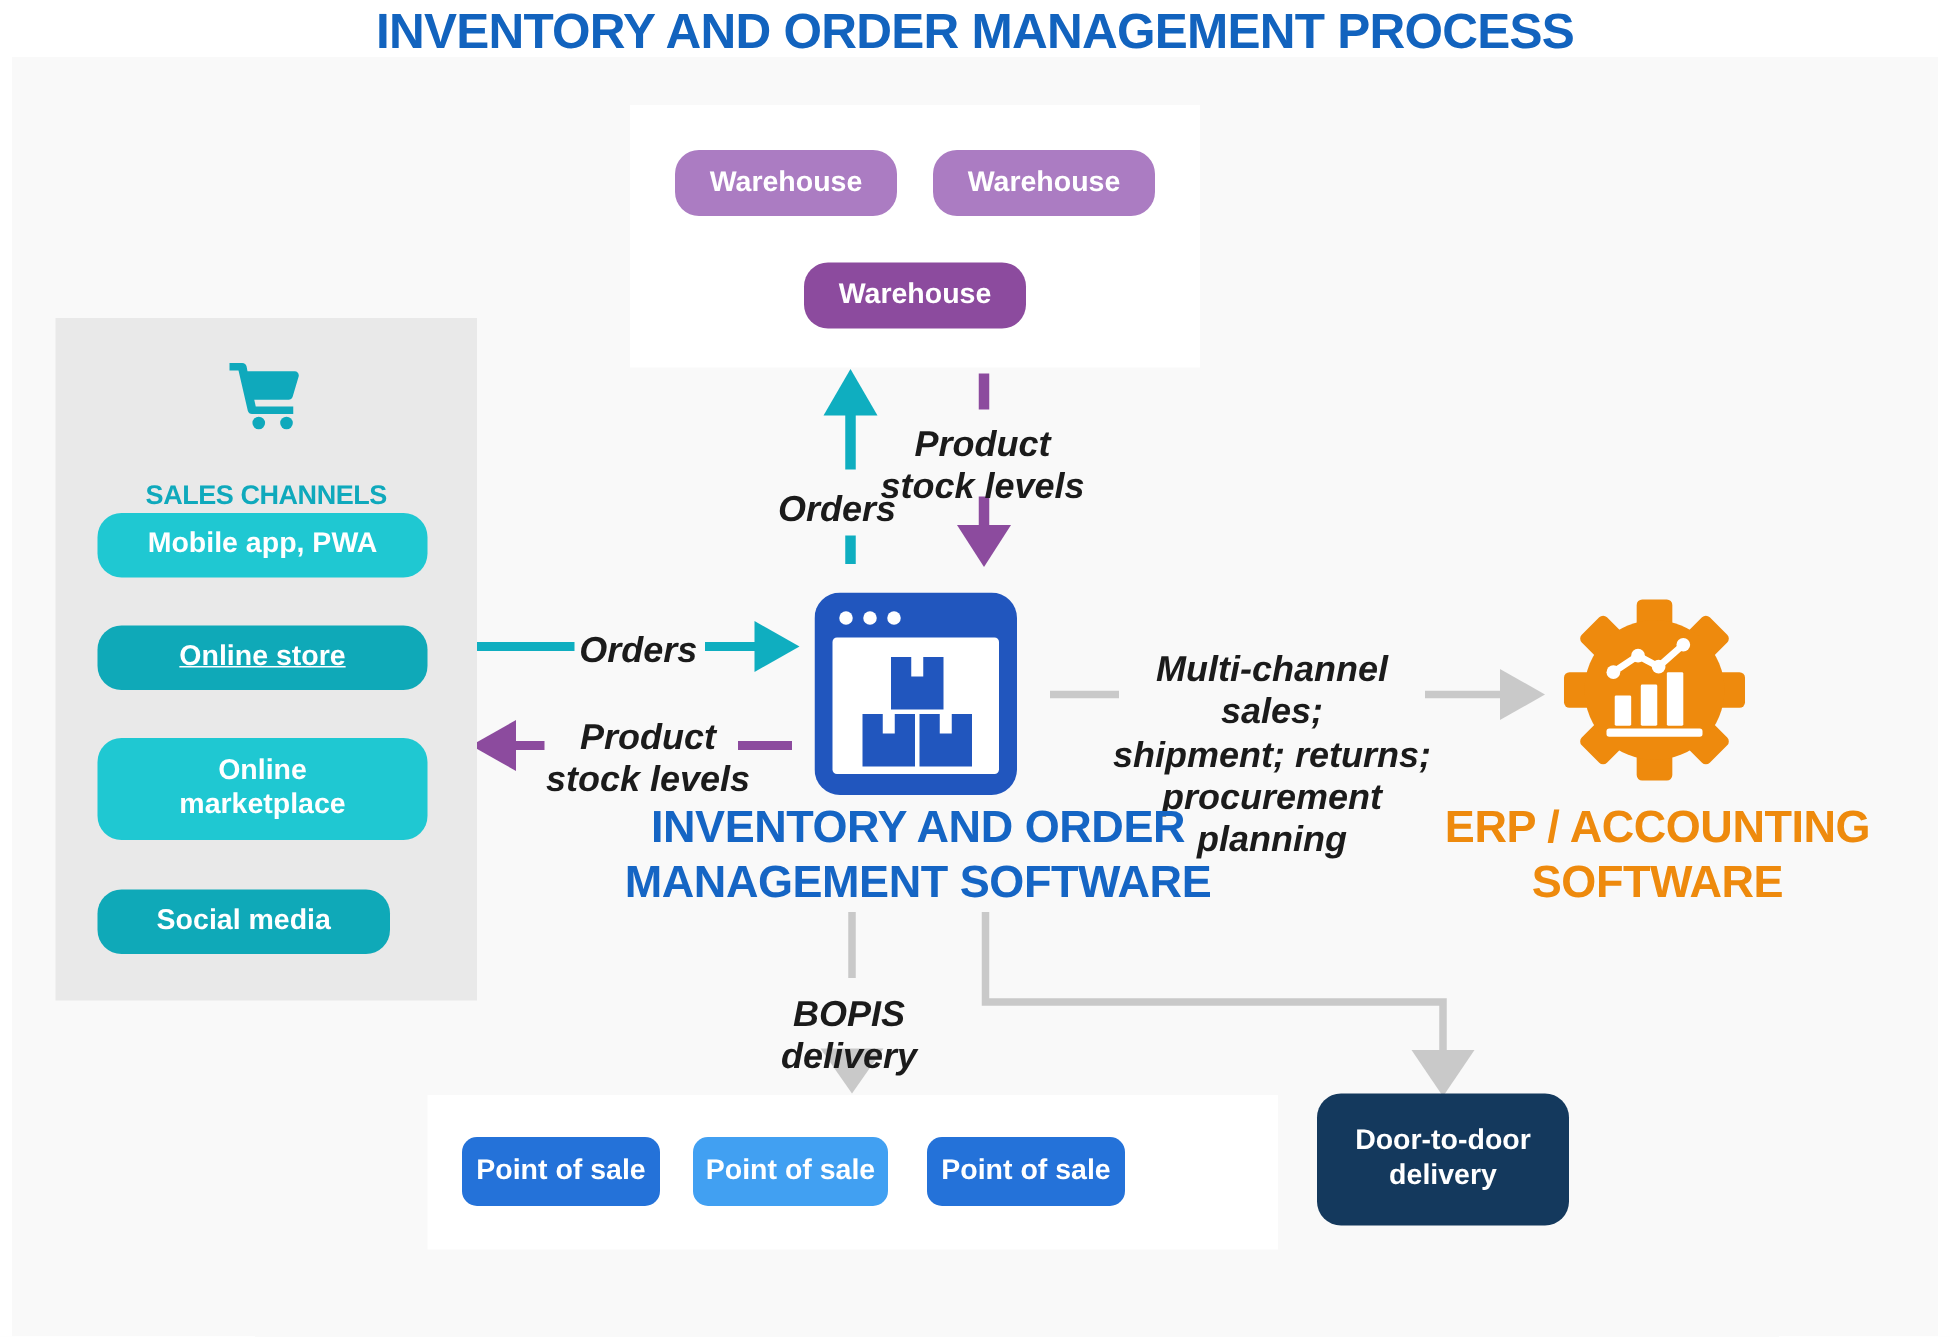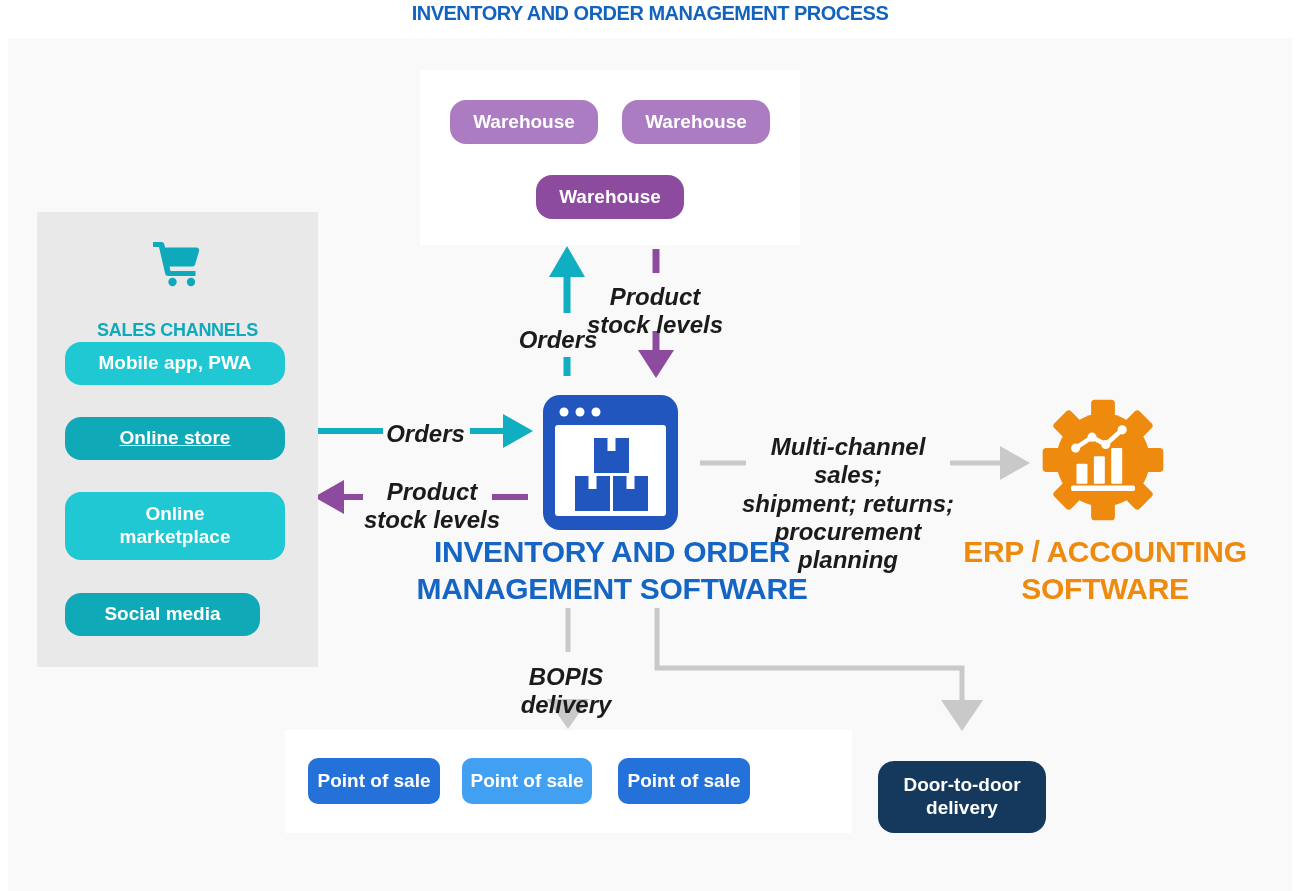--- a/index.html
+++ b/index.html
@@ -1,20 +1,20 @@
 <!DOCTYPE html>
 <html><head>
 <meta charset="utf-8">
 <style>
   html,body{margin:0;padding:0;background:#ffffff;}
   body{font-family:"Liberation Sans","DejaVu Sans",sans-serif;}
   #canvas{position:relative;width:1300px;height:891px;background:#ffffff;overflow:hidden;}
   .abs{position:absolute;}
   #main-bg{left:8px;top:38px;width:1284px;height:853px;background:#f9f9f9;}
-  #page-title{left:0;top:2px;width:1300px;text-align:center;font-size:20px;font-weight:bold;
+  #page-title{left:0;top:2px;width:1300px;text-align:center;font-size:33px;font-weight:bold;
     color:#1263be;letter-spacing:-0.5px;}
   .panel-white{background:#ffffff;}
   .panel-gray{background:#e9e9e9;}
   .pill{display:flex;align-items:center;justify-content:center;text-align:center;
     color:#ffffff;font-weight:bold;font-size:19px;line-height:1.2;border-radius:16px;}
   .nowrap{white-space:nowrap;}
   .flow-label{font-style:italic;font-weight:bold;font-size:24px;color:#1b1b1b;
     text-align:center;line-height:1.18;}
   .big-label{font-weight:bold;font-size:30px;text-align:center;line-height:1.22;letter-spacing:-0.3px;}
   #sales-heading{font-weight:bold;font-size:18px;color:#0fa9bc;text-align:center;letter-spacing:-0.3px;margin-top:33px;}
@@ -144,15 +144,15 @@
     </g>
     <polyline points="-30,-13 -12,-25 3,-17 21,-33" fill="none" stroke="#ffffff" stroke-width="5" stroke-linecap="round"></polyline>
   </svg>
   <div class="abs big-label" style="left:945px;top:534px;width:320px;color:#ee8a0d;">ERP / ACCOUNTING SOFTWARE</div>
 
   <div class="abs panel-white" style="left:285px;top:730px;width:567px;height:103px;"></div>
   <div class="abs pill nowrap" style="left:308px;top:758px;width:132px;height:46px;background:#2472d9;border-radius:10px;">Point of sale</div>
   <div class="abs pill nowrap" style="left:462px;top:758px;width:130px;height:46px;background:#41a0f2;border-radius:10px;">Point of sale</div>
   <div class="abs pill nowrap" style="left:618px;top:758px;width:132px;height:46px;background:#2472d9;border-radius:10px;">Point of sale</div>
 
-  <div class="abs pill" style="left:878px;top:729px;width:168px;height:72px;background:#14395d;padding:0 18px;box-sizing:border-box;margin-top:32px;">Door-to-door delivery</div>
+  <div class="abs pill" style="left:878px;top:729px;width:168px;height:88px;background:#14395d;padding:0 18px;box-sizing:border-box;">Door-to-door delivery</div>
 
 </div>
 
 </body></html>

